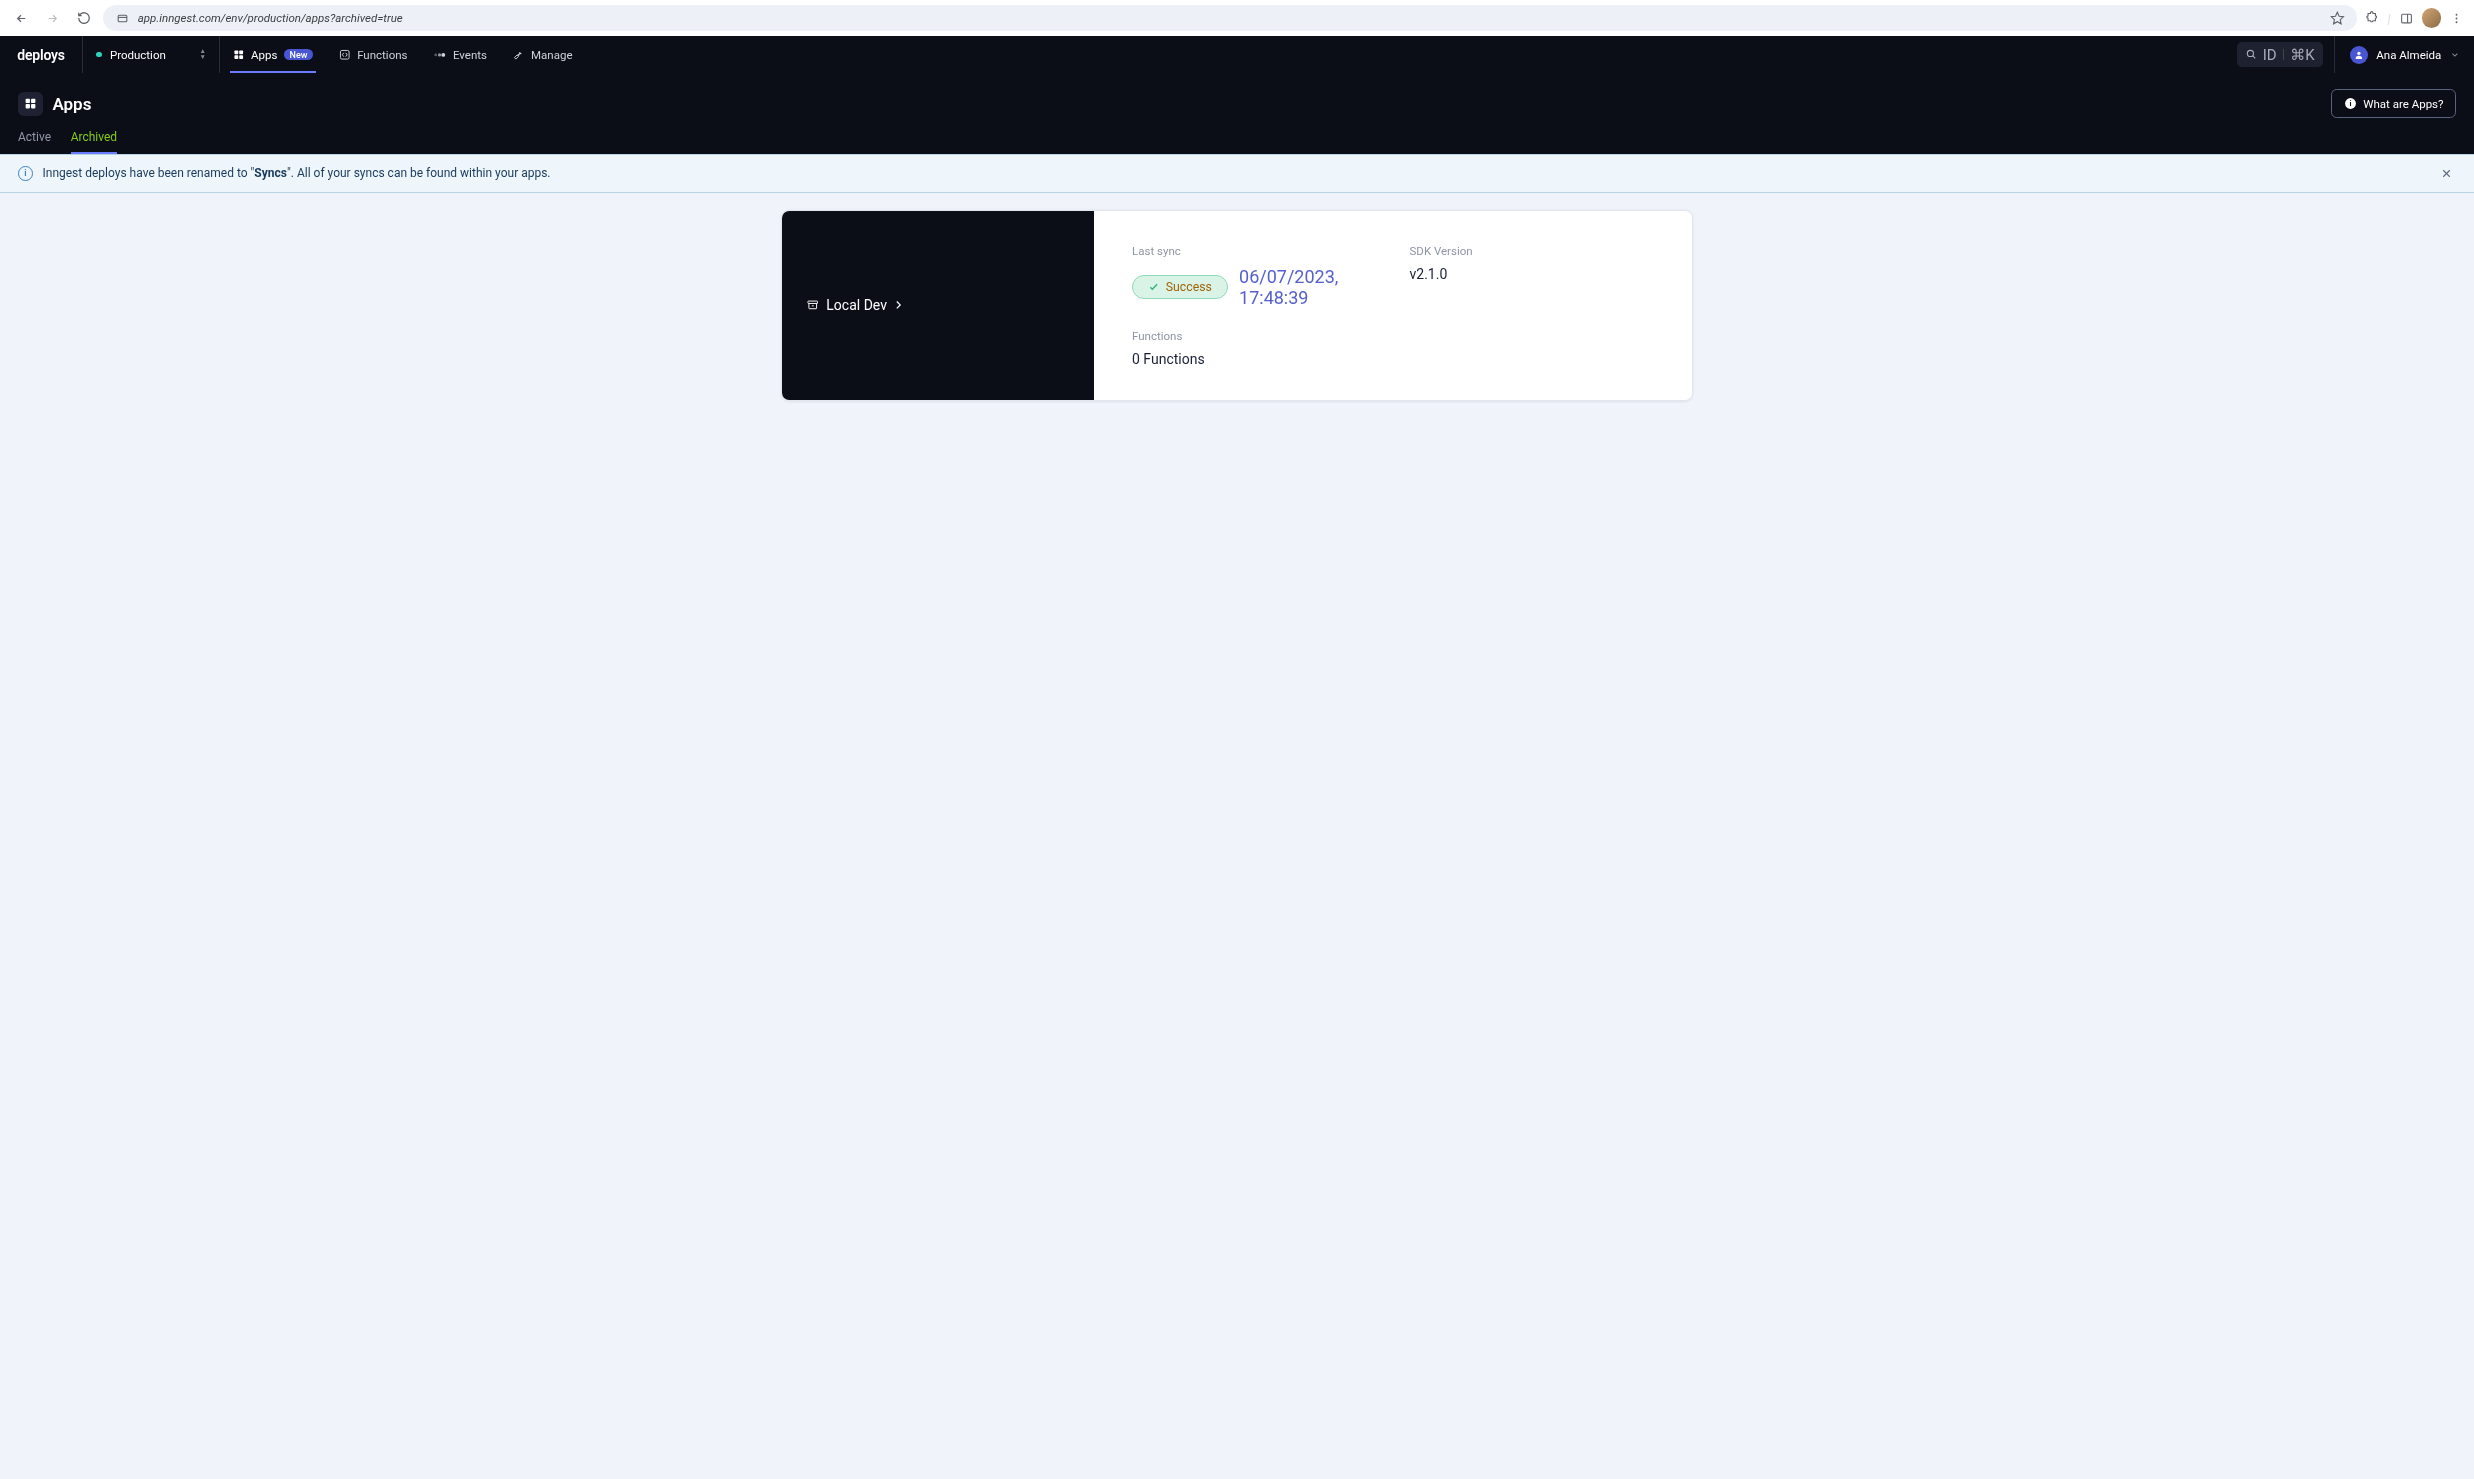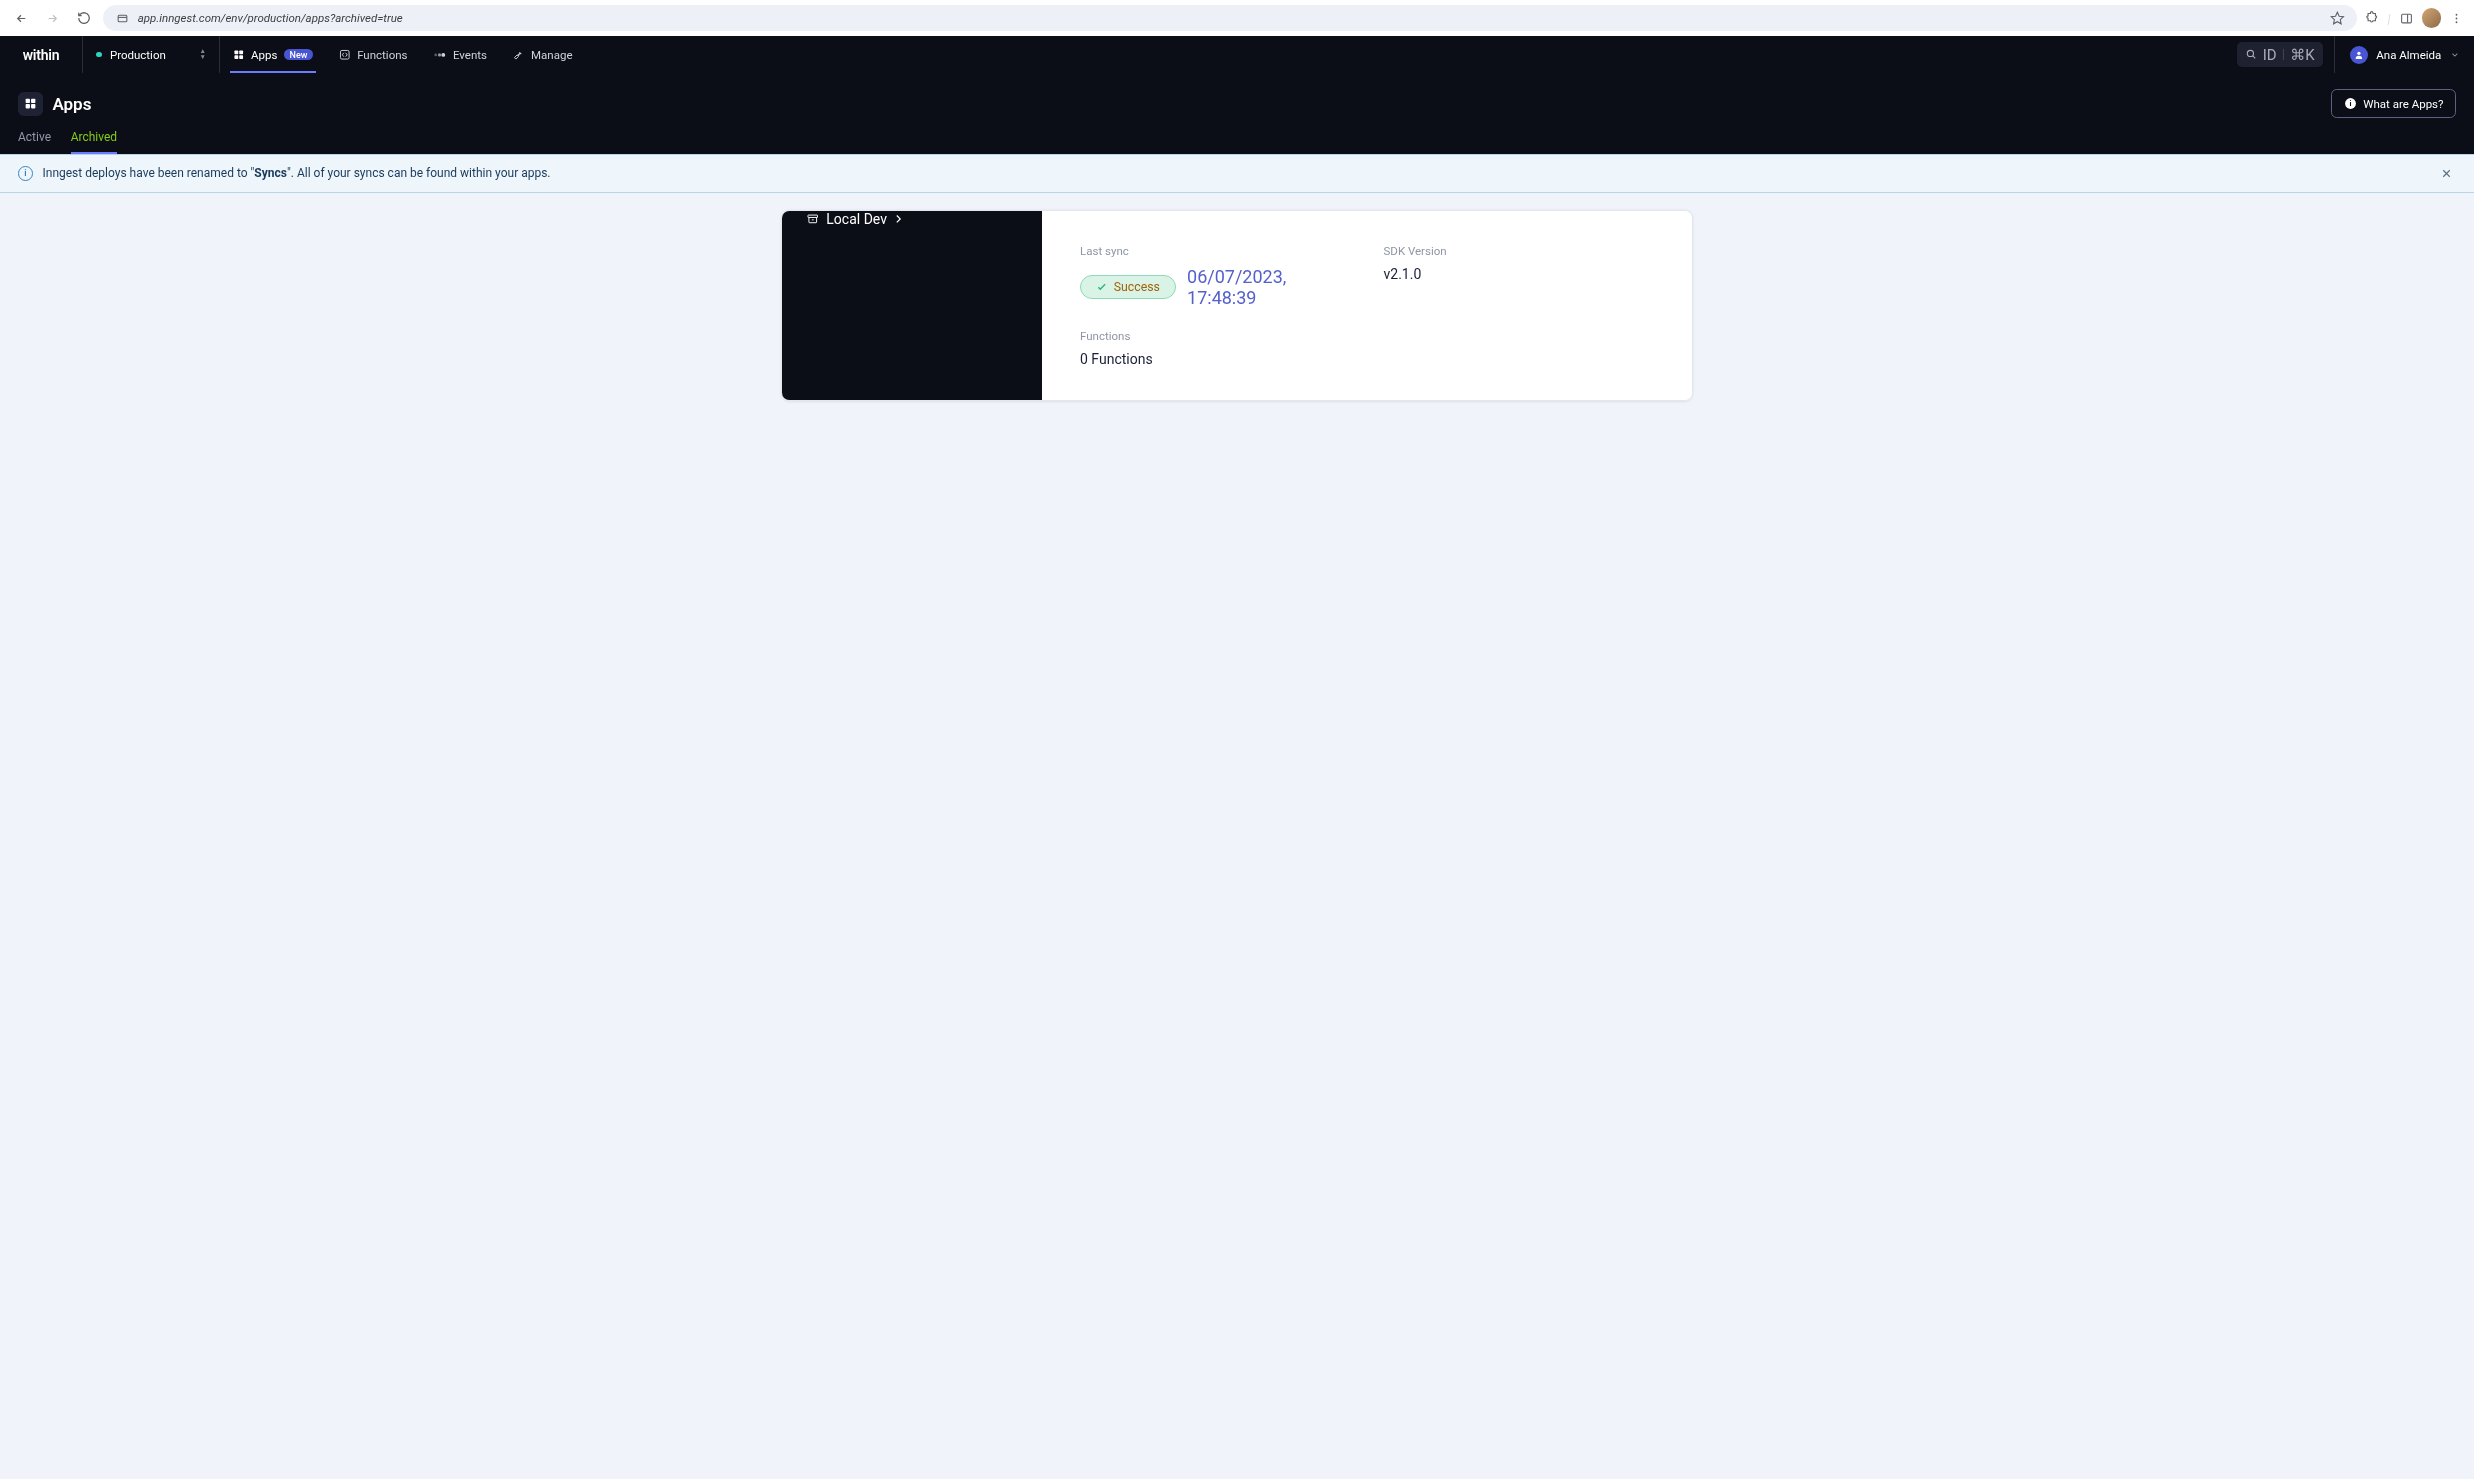--- a/index.html
+++ b/index.html
@@ -46,21 +46,21 @@
 
 
 .banner { background: #eef6fc; border-top: 0.8px solid #b8d5e8; border-bottom: 0.8px solid #b8d5e8; padding: 9px 18px; display: flex; align-items: center; gap: 9.8px; color: #1a3a5c; font-size: 12px; }
 .banner-icon { width: 14.7px; height: 14.7px; border: 1.2px solid #3b82c4; border-radius: 50%; display: flex; align-items: center; justify-content: center; color: #3b82c4; font-size: 9px; font-weight: 600; flex-shrink: 0; }
 .banner-text { flex: 1; }
 .banner-close { cursor: pointer; color: #5a6a7a; font-size: 14.7px; padding: 3.3px; }
 
 
 .content { padding: 16.4px 0; display: flex; justify-content: center; }
 .app-card { width: 912px; display: flex; border-radius: 8.2px; overflow: hidden; box-shadow: 0 0.8px 2.5px rgba(0,0,0,0.08); border: 0.8px solid #e2e6ee; }
-.app-card-left { width: 260px; background: #0b0d17; color: #fff; display: flex; align-items: flex-start; padding: 0 24.6px; }
+.app-card-left { width: 312px; background: #0b0d17; color: #fff; display: flex; align-items: center; padding: 0 24.6px; }
 .app-name-row { display: flex; align-items: center; gap: 8.2px; font-size: 14px; cursor: pointer; }
 .archive-icon { width: 11.5px; height: 9.8px; }
 .app-card-right { flex: 1; background: #fff; padding: 33px 38px; display: grid; grid-template-columns: 1fr 1fr; gap: 21px 33px; }
 .field-label { color: #8e95a4; font-size: 11.5px; margin-bottom: 8.2px; }
 .status-row { display: flex; align-items: center; gap: 11.5px; }
 .status-pill { border: 0.8px solid #8ed9b9; background: #d9f4e7; color: #a16207; padding: 4.1px 14.7px; border-radius: 818px; display: flex; align-items: center; gap: 6.5px; font-size: 12.3px; }
 .check { color: #2bb573; }
 .timestamp { color: #5560cc; font-size: 18px; }
 .sdk-version { color: #1a2036; font-size: 14px; }
 .functions-count { color: #1a2036; font-size: 14px; }
@@ -117,21 +117,21 @@
   <span class="chrome-icon">
     <svg width="13" height="13" viewBox="0 0 24 24" fill="currentColor">
         <circle cx="12" cy="5" r="1.7"></circle>
         <circle cx="12" cy="12" r="1.7"></circle>
         <circle cx="12" cy="19" r="1.7"></circle>
       </svg>
   </span>
 </div>
 
 <div class="topnav">
-  <div class="brand">within</div>
+  <div class="brand">deploys</div>
   <div class="env-select">
     <span class="env-dot"></span>
     <span class="env-name">Production</span>
     <span class="updown">
       <span>▲</span>
         <span>▼</span>
     </span>
   </div>
   <div class="nav-items">
     <div class="nav-item active">

